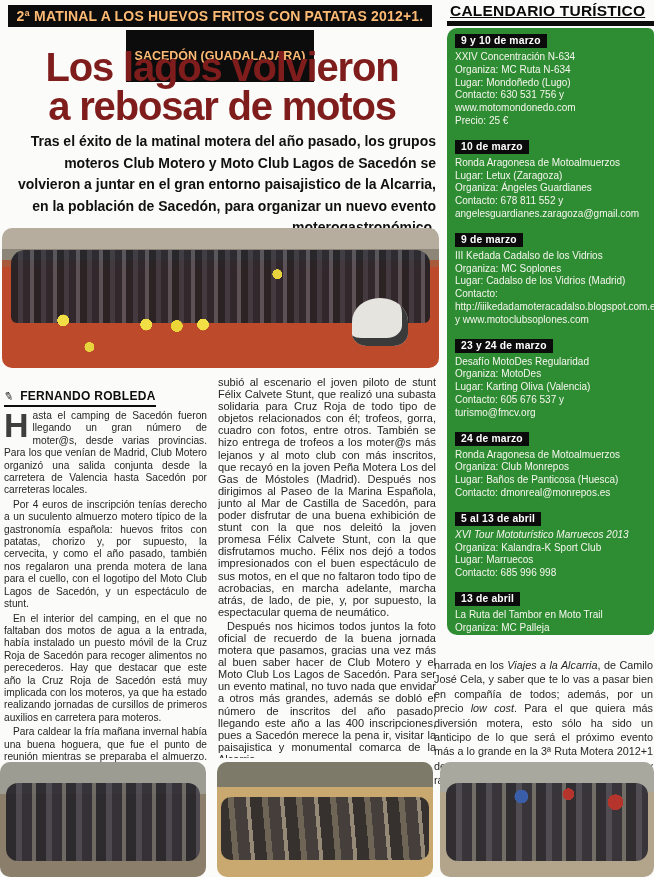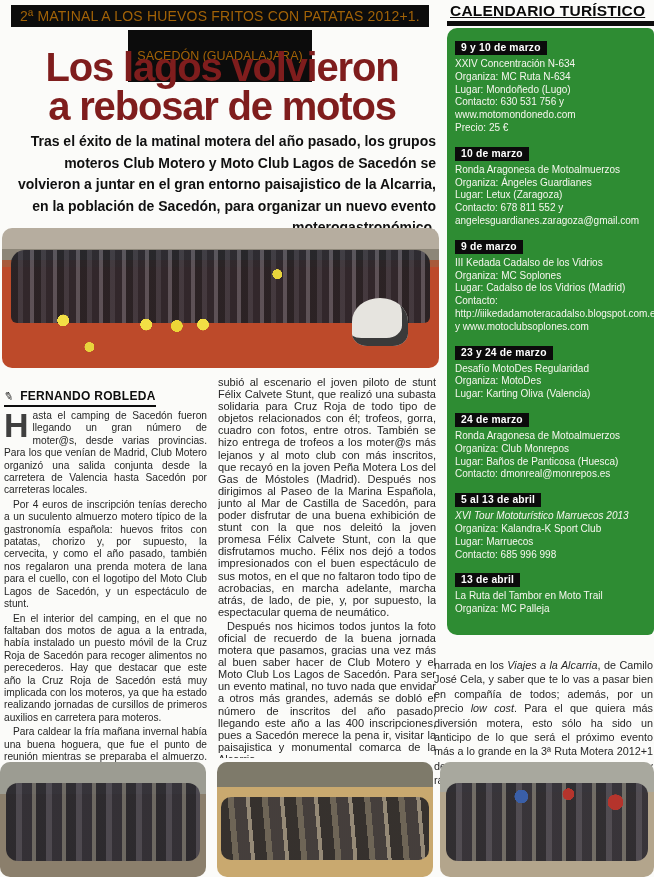--- a/index.html
+++ b/index.html
@@ -2,21 +2,21 @@
 <html><head>
 <meta charset="utf-8">
 <style>
   html,body{margin:0;padding:0;}
   body{
     width:654px;height:877px;position:relative;background:#fbfbf9;
     font-family:"Liberation Sans", sans-serif;overflow:hidden;color:#222;
   }
   
   .top-banners{position:absolute;top:5px;left:0;width:440px;text-align:center;}
-  .chip{display:inline-block;background:#0c0c0c;color:#a16207;font-weight:400;}
+  .chip{display:inline-block;background:#0c0c0c;color:#fdba74;font-weight:700;}
   .chip1{font-size:14px;padding:3px 9px;letter-spacing:.2px;}
   .chip2{font-size:12.5px;padding:19px 9px;margin-top:3px;}
   
   .headline{
     position:absolute;top:48px;left:4px;width:436px;text-align:center;
     font-size:40px;line-height:39px;font-weight:800;color:#7f1d1d;letter-spacing:-1.2px;
   }
   
   .intro{
     position:absolute;top:131px;left:6px;width:430px;text-align:right;
@@ -70,21 +70,21 @@
   .dropcap{float:left;font-size:34px;line-height:28px;font-weight:800;color:#3f3f3f;
     margin:1px 4px 0 0;}
   .col3{position:absolute;top:658px;left:434px;width:219px;font-size:10.8px;line-height:14.4px;
     text-align:justify;color:#262626;}
   
   .cal-title{position:absolute;top:2px;left:450px;font-size:15.5px;font-weight:800;
     letter-spacing:.2px;color:#0a0a0a;text-decoration:underline;}
   .cal-rule{position:absolute;top:21px;left:447px;width:207px;height:5px;background:#0d0d0d;}
   .cal-panel{position:absolute;top:28px;left:447px;width:207px;height:607px;
     background:#2e8c33;border-radius:10px 6px 6px 10px;box-sizing:border-box;
-    padding:9px 8px;overflow:hidden;}
+    padding:2px 8px;overflow:hidden;}
   .event{margin-bottom:8px;}
   .date-chip{display:inline-block;background:#0b0b0b;color:#fff;font-size:10.3px;
     font-weight:700;padding:1px 6px 2px;margin-bottom:3px;letter-spacing:.2px;}
   .ev-line{color:#f6f6ee;font-size:10px;line-height:12.8px;}
   .ev-line.italic{font-style:italic;}
 </style>
 </head>
 <body>
 
 <div class="top-banners">
@@ -134,38 +134,39 @@
     <div class="ev-line">XXIV Concentración N-634</div>
     <div class="ev-line">Organiza: MC Ruta N-634</div>
     <div class="ev-line">Lugar: Mondoñedo (Lugo)</div>
     <div class="ev-line">Contacto: 630 531 756 y www.motomondonedo.com</div>
     <div class="ev-line">Precio: 25 €</div>
   </div>
 
   <div class="event">
     <span class="date-chip">10 de marzo</span>
     <div class="ev-line">Ronda Aragonesa de Motoalmuerzos</div>
+    <div class="ev-line">Lugar: Letux (Zaragoza)</div>
     <div class="ev-line">Organiza: Ángeles Guardianes</div>
-    <div class="ev-line">Lugar: Letux (Zaragoza)</div>
     <div class="ev-line">Contacto: 678 811 552 y angelesguardianes.zaragoza@gmail.com</div>
   </div>
 
   <div class="event">
     <span class="date-chip">9 de marzo</span>
     <div class="ev-line">III Kedada Cadalso de los Vidrios</div>
     <div class="ev-line">Organiza: MC Soplones</div>
     <div class="ev-line">Lugar: Cadalso de los Vidrios (Madrid)</div>
     <div class="ev-line">Contacto: http://iiikedadamoteracadalso.blogspot.com.es/ y www.motoclubsoplones.com</div>
   </div>
 
   <div class="event">
     <span class="date-chip">23 y 24 de marzo</span>
     <div class="ev-line">Desafío MotoDes Regularidad</div>
     <div class="ev-line">Organiza: MotoDes</div>
     <div class="ev-line">Lugar: Karting Oliva (Valencia)</div>
+    <div class="ev-line">Contacto: 605 676 537 y turismo@fmcv.org</div>
   </div>
 
   <div class="event">
     <span class="date-chip">24 de marzo</span>
     <div class="ev-line">Ronda Aragonesa de Motoalmuerzos</div>
     <div class="ev-line">Organiza: Club Monrepos</div>
     <div class="ev-line">Lugar: Baños de Panticosa (Huesca)</div>
     <div class="ev-line">Contacto: dmonreal@monrepos.es</div>
   </div>
 

